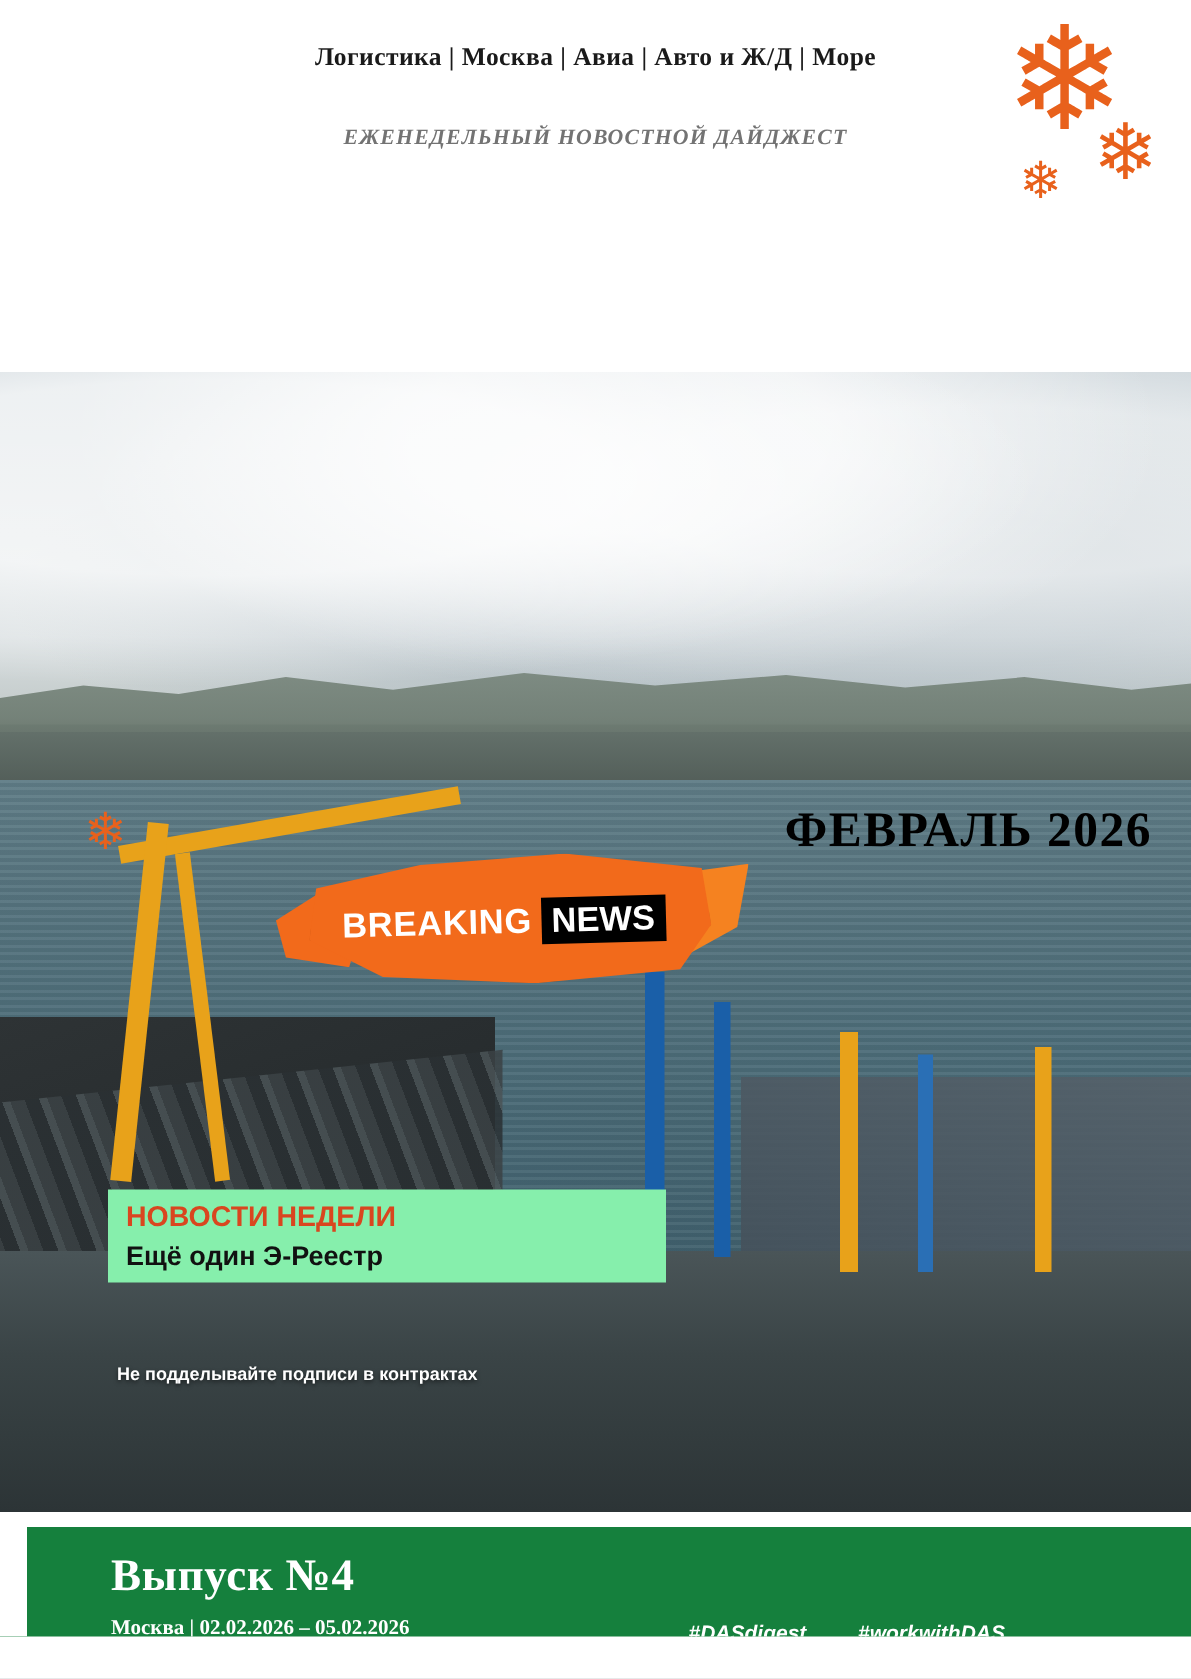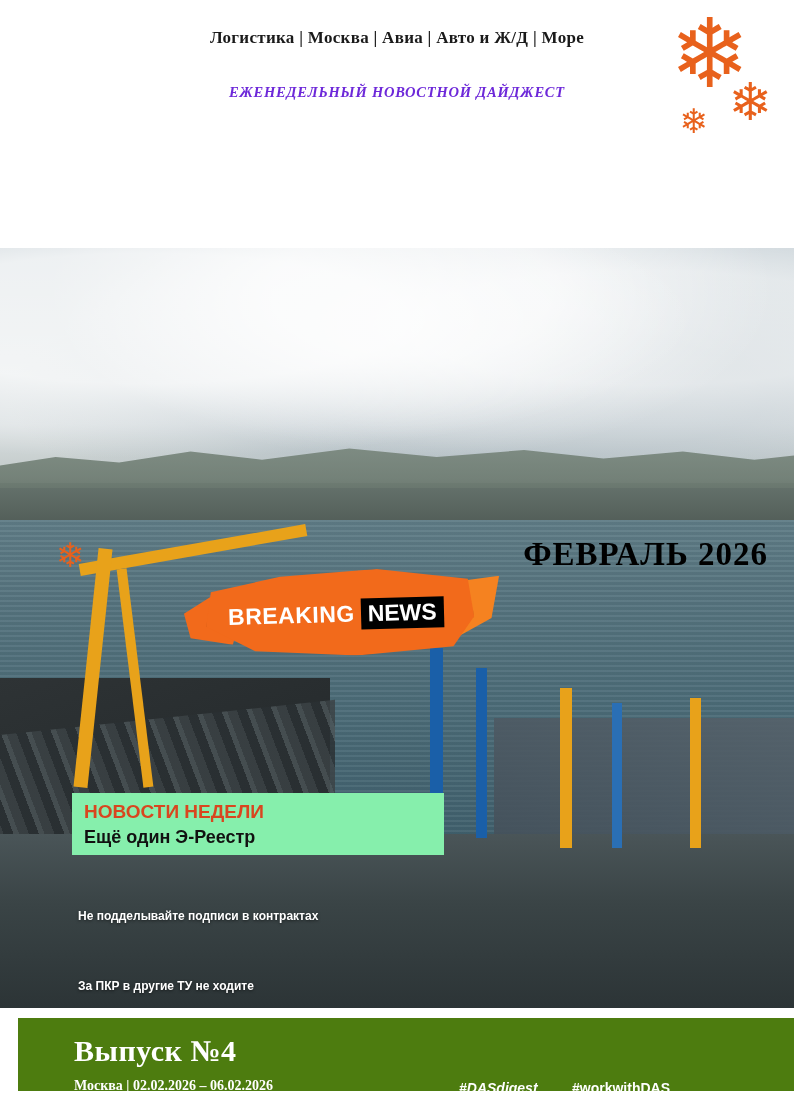--- a/index.html
+++ b/index.html
@@ -43,21 +43,21 @@
     color: #000000;
     margin: 20px 0 0 0;
     white-space: nowrap;
   }
   .subhead {
     font-family: "Liberation Serif", serif;
     font-style: italic;
     font-weight: bold;
     font-size: 14.5px;
     letter-spacing: 0.8px;
-    color: #6d28d9;
+    color: #737373;
     margin-top: 36px;
   }
   .snowflake {
     position: absolute;
     color: #e8611c;
     line-height: 1;
     user-select: none;
   }
   .sf-big   { right: 44px;  top: 6px;   font-size: 96px;  }
   .sf-mid   { right: 22px;  top: 76px;  font-size: 52px;  }
@@ -217,21 +217,21 @@
   .das-sub {
     font-size:20px; font-weight:bold; letter-spacing:.5px; margin-top:2px;
     text-shadow:0 1px 4px rgba(0,0,0,.4);
   }
 
   
   .gap { height:10px; background:#ffffff; }
   .footer {
     position:relative;
     height:73px;
-    background:#4d7c0f;
+    background:#15803d;
     color:#ffffff;
     overflow:hidden;
   }
   .footer-left-bar {
     position:absolute; left:0; top:0; width:18px; height:100%;
     background:#ffffff;
   }
   .footer-issue {
     position:absolute; left:74px; top:16px;
     font-family:"Liberation Serif", serif;
@@ -241,21 +241,21 @@
     position:absolute; left:74px; top:60px;
     font-family:"Liberation Serif", serif;
     font-weight:bold; font-size:14px;
   }
   .footer-tag1 {
     position:absolute; left:448px; top:62px;
     font-weight:bold; font-size:14px; font-style:italic;margin-left:11px;
   }
   .footer-tag2 {
     position:absolute; left:572px; top:62px;
-    font-weight:bold; font-size:14px; 
+    font-weight:bold; font-size:14px; font-style:italic;
   }
 </style>
 </head>
 <body>
 
 <div class="page">
 
   <div class="header">
     <div class="snowflake sf-big">❄</div>
     <div class="snowflake sf-mid">❄</div>
@@ -299,31 +299,30 @@
           <span class="breaking-news-box">NEWS</span>
         </div>
       </div>
 
       <div class="news-band">
         <div class="t1">НОВОСТИ НЕДЕЛИ</div>
         <div class="t2">Ещё один Э-Реестр</div>
       </div>
 
       <div class="headline h1">Не подделывайте подписи в контрактах</div>
-      <div class="headline h2">За ПКР в другие ТУ не ходите</div>
 
       <div class="das">
       </div>
 
     </div>
   </div>
 
   <div class="gap"></div>
 
   <div class="footer">
     <div class="footer-left-bar"></div>
     <div class="footer-issue">Выпуск №4</div>
-    <div class="footer-dates">Москва | 02.02.2026 – 06.02.2026</div>
+    <div class="footer-dates">Москва | 02.02.2026 – 05.02.2026</div>
     <div class="footer-tag1">#DASdigest</div>
     <div class="footer-tag2">#workwithDAS</div>
   </div>
 
 </div>
 
 </body></html>

